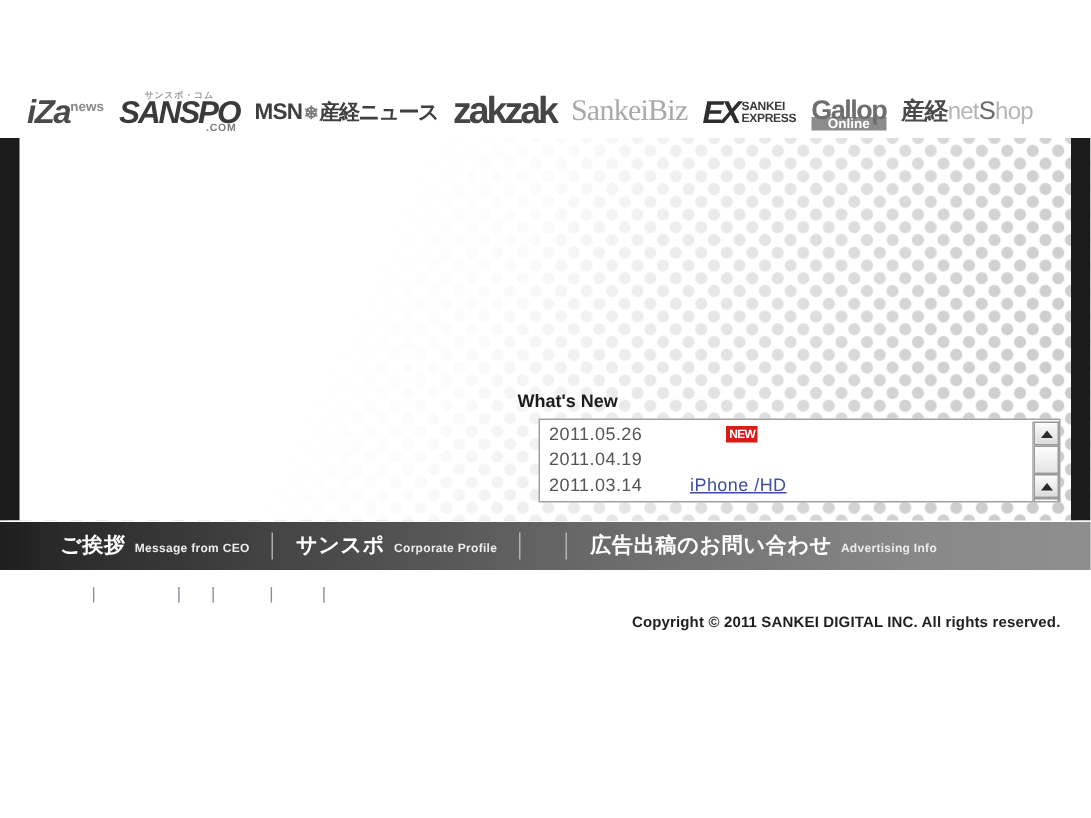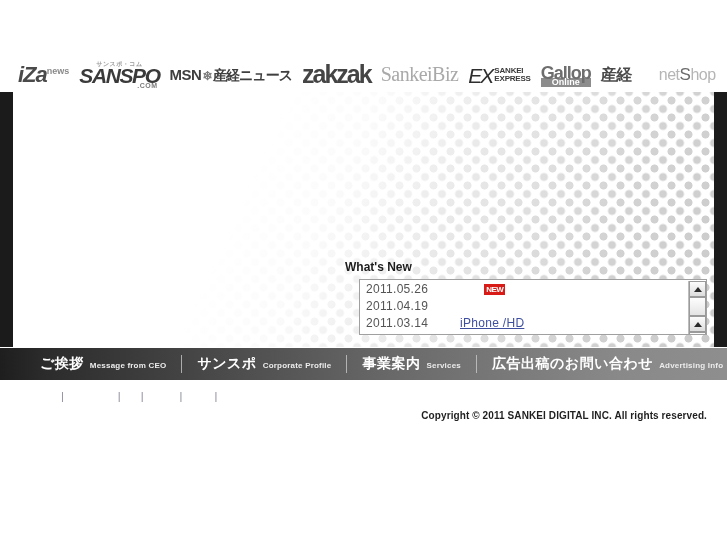--- a/index.html
+++ b/index.html
@@ -126,21 +126,21 @@
 
   .brand-express {
     display: inline-flex;
     align-items: center;
     gap: 2px;
     position: relative;
     top: 1px;
   }
   .brand-express .ex {
     font-size: 21px;
-    font-weight: normal;
+    font-weight: bold;
     font-style: italic;
     color: #2e2e2e;
     letter-spacing: -2px;
   }
   .brand-express .stack {
     display: inline-block;
     line-height: 1.05;
     font-size: 8px;
     font-weight: bold;
     color: #3a3a3a;
@@ -172,21 +172,21 @@
     text-align: center;
     padding: 0 2px;
   }
 
   .brand-netshop {
     font-size: 16px;
     color: #6a6a6a;
     letter-spacing: -0.5px;
   }
   .brand-netshop .jp { color: #4a4a4a; font-weight: bold; }
-  .brand-netshop .net { color: #b5b5b5; margin-left: 27px; }
+  .brand-netshop .net { color: #b5b5b5; }
   .brand-netshop .s { color: #6a6a6a; font-size: 17px; }
   .brand-netshop .hop { color: #b5b5b5; }
 
   
   #hero {
     position: absolute;
     left: 0;
     top: 92px;
     width: 727px;
     height: 255px;
@@ -507,24 +507,20 @@
       <span class="nav-en">Message from CEO</span>
     </div>
     <div class="nav-sep"></div>
 
     <div class="nav-item">
       <span class="nav-jp">サンスポ</span>
       <span class="nav-en">Corporate Profile</span>
     </div>
     <div class="nav-sep"></div>
 
-    <div class="nav-item">
-      <span class="nav-jp">事業案内</span>
-      <span class="nav-en">Services</span>
-    </div>
     <div class="nav-sep"></div>
 
     <div class="nav-item">
       <span class="nav-jp">広告出稿のお問い合わせ</span>
       <span class="nav-en">Advertising Info</span>
     </div>
 
   </div>
 
   <div id="footer">

